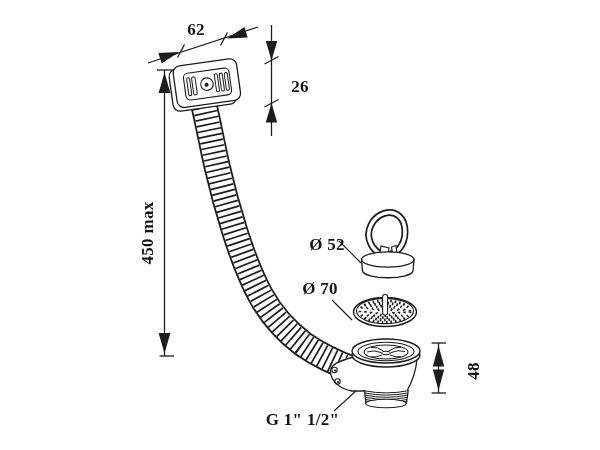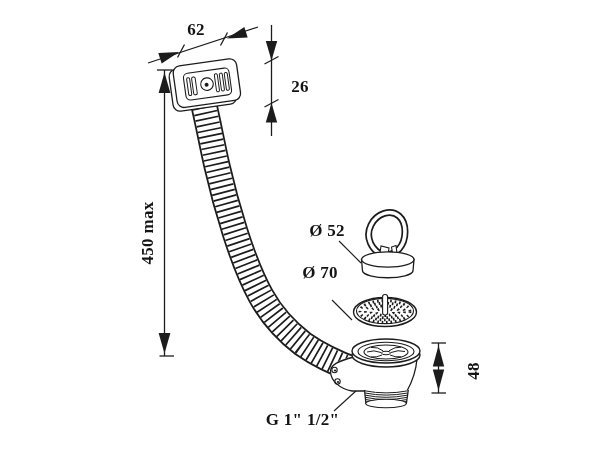--- a/index.html
+++ b/index.html
@@ -149,19 +149,19 @@
 </svg>
 
 <div class="lbl" style="left:174px;top:21px;width:44px;">62</div>
 
 <div class="lbl" style="left:283px;top:78px;width:34px;">26</div>
 
 <div class="lbl vert" style="left:88px;top:224px;width:120px;">450 max</div>
 
 <div class="lbl vert" style="left:414px;top:362px;width:120px;">48</div>
 
-<div class="lbl" style="left:295px;top:222px;width:64px;">Ø 52</div>
+<div class="lbl" style="left:295px;top:236px;width:64px;">Ø 52</div>
 
-<div class="lbl" style="left:288px;top:264px;width:64px;">Ø 70</div>
+<div class="lbl" style="left:288px;top:280px;width:64px;">Ø 70</div>
 
 <div class="lbl" style="left:250px;top:411px;width:105px;">G 1" 1/2"</div>
 
 </div>
 
 </body></html>

